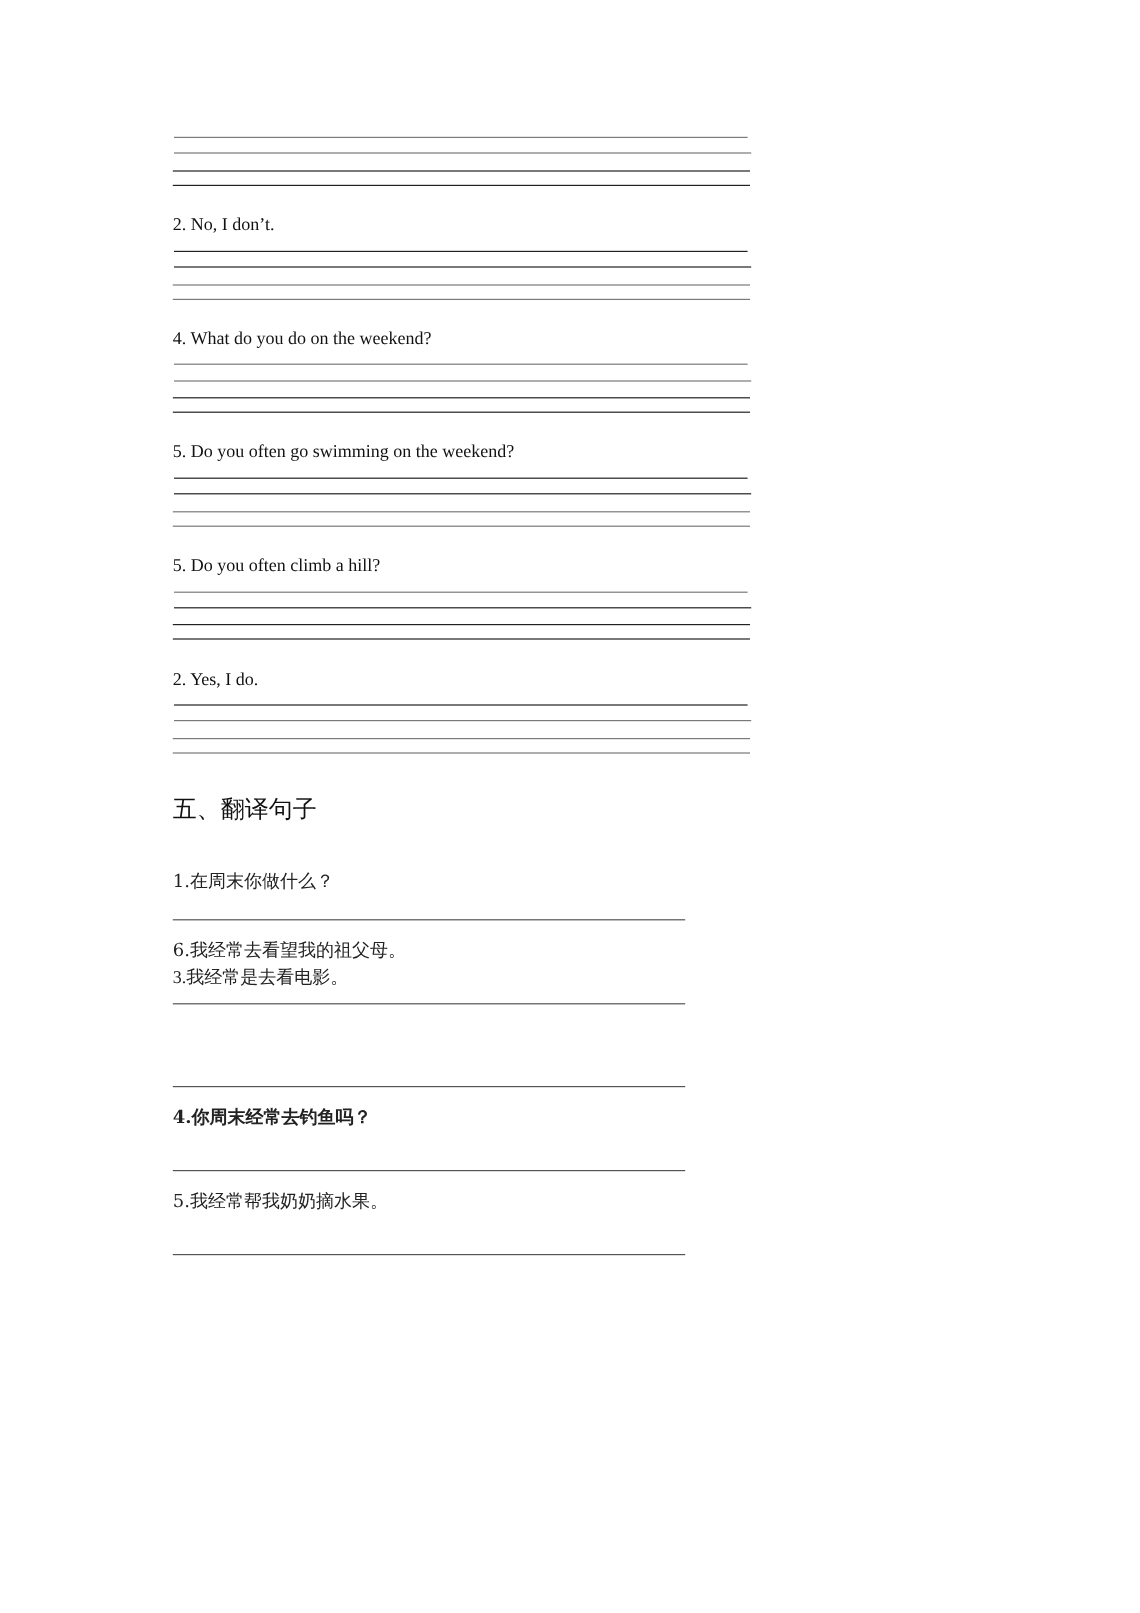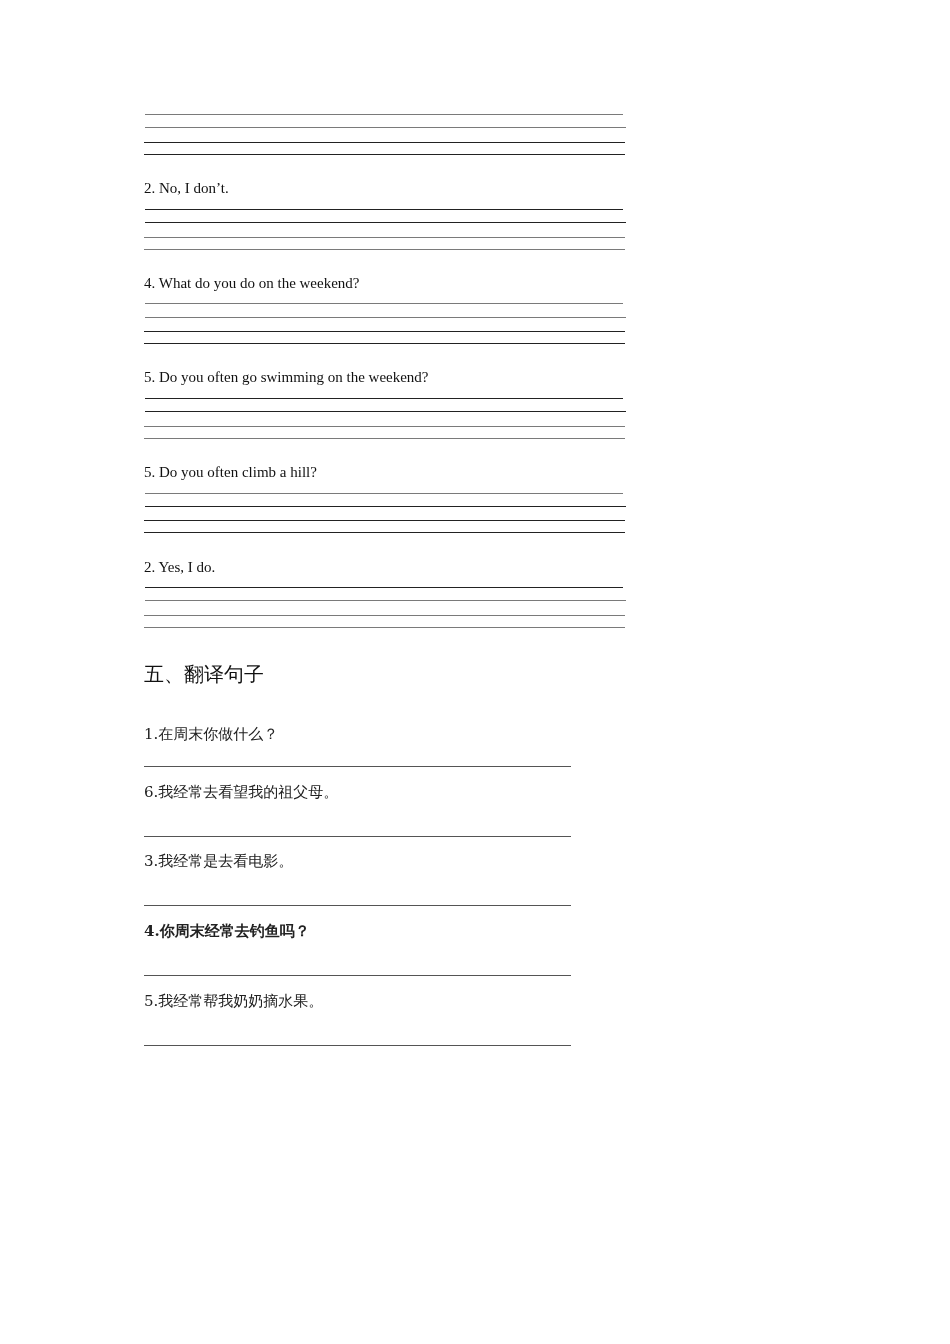--- a/index.html
+++ b/index.html
@@ -69,21 +69,21 @@
 
 <div>
   <div class="heading">五、翻译句子</div>
 
   <div class="cn-label" style="top:713px;margin-top:12px;">1.在周末你做什么？</div>
   <div class="underline" style="top:766px;"></div>
 
   <div class="cn-label" style="top:783px;">6.我经常去看望我的祖父母。</div>
   <div class="underline" style="top:836px;"></div>
 
-  <div class="cn-label" style="top:852px;">3.我经常是去看电影。</div>
+  <div class="cn-label" style="top:806px;font-family:Liberation Serif, serif;">3.我经常是去看电影。</div>
   <div class="underline" style="top:905px;"></div>
 
   <div class="cn-label" style="top:922px;font-weight:bold;">4.你周末经常去钓鱼吗？</div>
   <div class="underline" style="top:975px;"></div>
 
   <div class="cn-label" style="top:992px;text-align:center;">5.我经常帮我奶奶摘水果。</div>
   <div class="underline" style="top:1045px;"></div>
 </div>
 
 </body></html>

